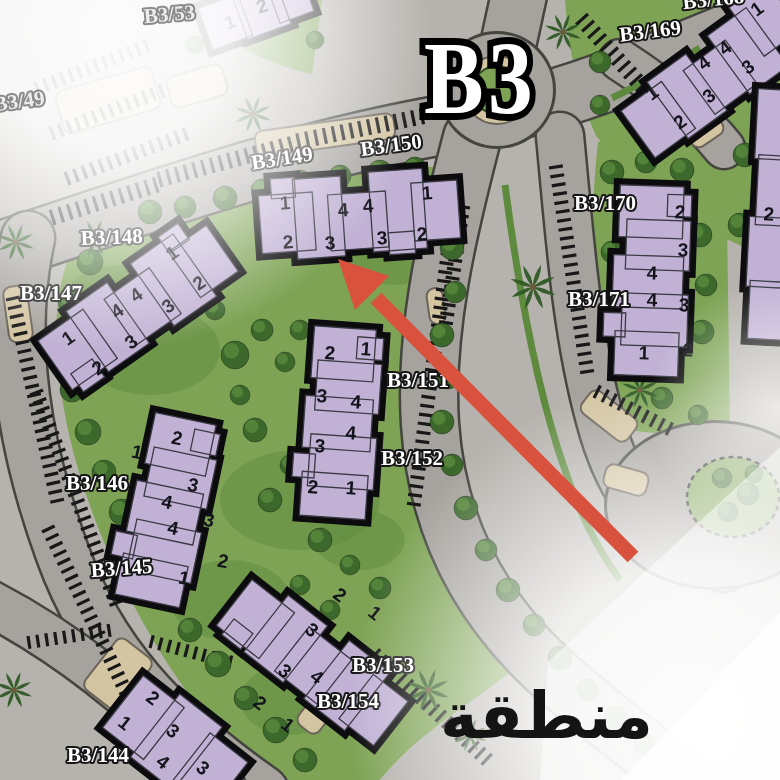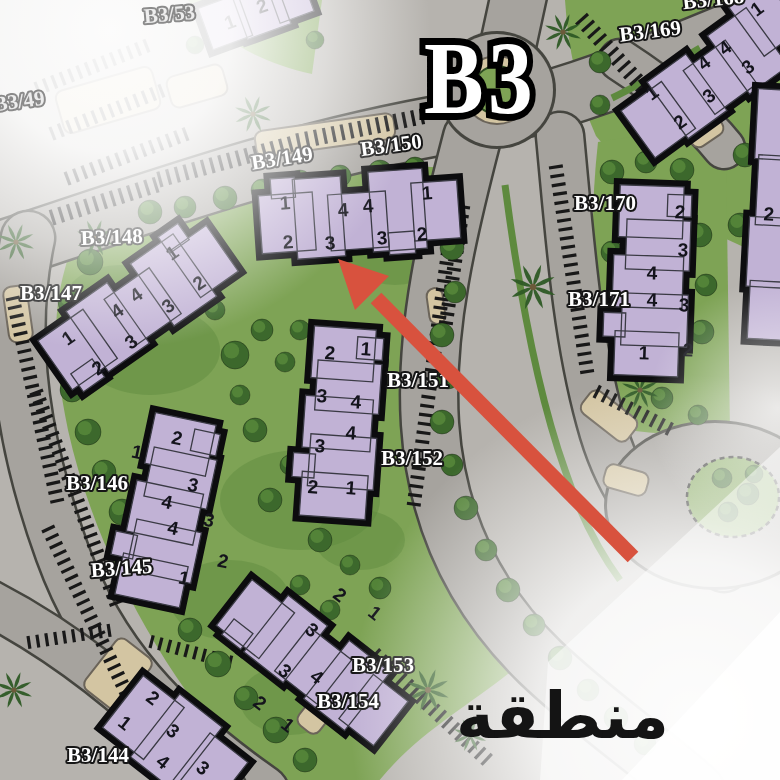--- a/index.html
+++ b/index.html
@@ -4,21 +4,21 @@
 <style>
   html,body{margin:0;padding:0;background:#888;}
   .stage{position:relative;width:780px;height:780px;overflow:hidden;background:#b6b3ae;
          font-family:"Liberation Sans",sans-serif;}
   svg{position:absolute;left:0;top:0;}
   .b3-title{position:absolute;left:424px;top:26px;transform:scaleX(.86);transform-origin:left top;
             font-family:"Liberation Serif",serif;font-weight:700;font-size:104px;line-height:1;
             letter-spacing:5px;}
   .b3-title .t-stroke{position:absolute;left:0;top:0;color:#000;-webkit-text-stroke:14px #000;}
   .b3-title .t-fill{position:relative;color:#fff;}
-  .arabic-caption{position:absolute;left:440px;top:676px;width:245px;text-align:center;
+  .arabic-caption{position:absolute;left:440px;top:676px;width:245px;text-align:left;
             font-family:"DejaVu Sans",sans-serif;font-weight:700;font-size:64px;color:#141414;
             line-height:1.25;}
 </style>
 </head>
 <body>
 
 <div class="stage">
   <svg id="map-svg" width="780" height="780" viewBox="0 0 780 780">
       <defs>
         <radialGradient id="fadeTL" cx="110" cy="30" r="320" gradientUnits="userSpaceOnUse">

